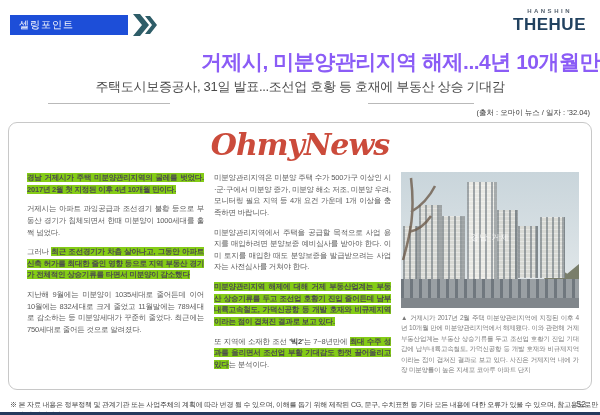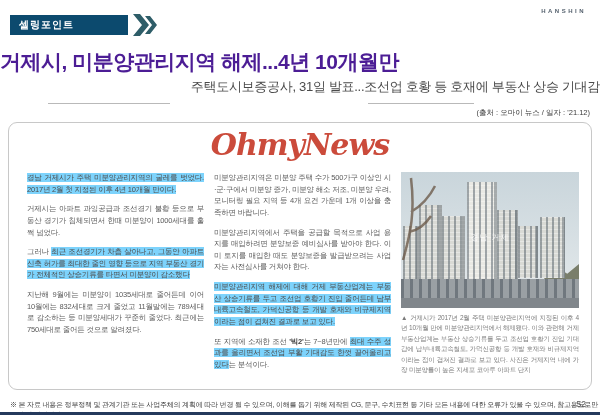--- a/index.html
+++ b/index.html
@@ -2,47 +2,47 @@
 <html><head>
 <meta charset="utf-8">
 <style>
   * { margin:0; padding:0; box-sizing:border-box; }
   html,body { width:600px; height:415px; }
   body { font-family:"Liberation Sans", sans-serif; background:#ffffff; overflow:hidden; }
   .slide { position:relative; width:600px; height:415px; background:#fff; }
 
   
   .badge { position:absolute; top:14px; left:10px; display:flex; align-items:center; }
-  .badge-bar { width:118px; height:20px; background:#0c4a6e; color:#fff; font-size:10px; font-weight:bold;
+  .badge-bar { width:118px; height:20px; background:#1d4ed8; color:#fff; font-size:10px; font-weight:normal;
                line-height:20px; padding-left:9px; letter-spacing:1px; }
   .badge-chevrons { margin-left:5px; display:flex; align-items:center; }
 
   .brand { position:absolute; top:8px; right:14px; text-align:center; }
   .brand-top { font-size:6px; letter-spacing:2.5px; color:#55616e; font-weight:bold; }
   .brand-bottom { font-size:17px; font-weight:bold; color:#21415f; letter-spacing:0.5px; margin-top:1px; }
 
-  .title { position:absolute; top:48px; left:0; width:100%; text-align:left;
-           font-size:21px; font-weight:bold; color:#4c1d95; letter-spacing:-0.5px; }
-  .subtitle { position:absolute; top:78px; left:0; width:100%; text-align:right;
+  .title { position:absolute; top:48px; left:0; width:100%; text-align:right;
+           font-size:21px; font-weight:bold; color:#8b5cf6; letter-spacing:-0.5px; }
+  .subtitle { position:absolute; top:78px; left:0; width:100%; text-align:center;
               font-size:13px; color:#4a4a4a; letter-spacing:-0.3px; }
   .deco-line { position:absolute; height:1px; background:#b9b9b9; top:103px; }
   .deco-line.left { left:48px; width:122px; }
   .deco-line.right { left:368px; width:106px; }
   .source { position:absolute; top:108px; right:10px; font-size:7.5px; color:#3a3a3a; }
 
   
   .content-box { position:absolute; top:122px; left:8px; width:584px; height:268px;
                  border:1px solid #c8c8c8; border-radius:9px; background:#fff; }
   .masthead { position:absolute; top:4px; left:0; width:100%; text-align:center;
               font-family:"DejaVu Serif", serif; font-style:italic; font-weight:bold;
               font-size:30px; color:#cb4b3b; letter-spacing:-1px; }
   .columns { position:absolute; top:49px; left:18px; right:12px; bottom:6px; display:flex; gap:10px; }
   .tcol { flex:0 0 177px; }
   .para { font-size:7.5px; line-height:1.55; color:#5a5a5a; margin-bottom:8px; text-align:justify; letter-spacing:-0.2px; }
-  .para .hl { background:#7dd3fc; color:#4c4c4c; font-weight:normal;margin-top:28px; }
+  .para .hl { background:#84cc16; color:#4c4c4c; font-weight:bold;margin-top:28px; }
   .para .b { font-weight:bold; color:#3f3f3f; }
 
   
   .pcol { flex:1 1 auto; }
   .photo { position:relative; width:100%; height:136px; overflow:hidden;
            background:linear-gradient(#c9d5db, #dde4e7 70%, #e3e7e9); }
   .bld { position:absolute; background-color:#d9dad5;
          background-image:
            repeating-linear-gradient(90deg, rgba(82,94,104,.5) 0 2px, rgba(255,255,255,0) 2px 6px),
            repeating-linear-gradient(0deg, rgba(255,255,255,.35) 0 1px, rgba(0,0,0,0) 1px 4px);
@@ -80,27 +80,28 @@
     <div class="badge-chevrons">
       <svg width="26" height="22" viewBox="0 0 26 22">
         <polygon points="0,0 7,0 16,11 7,22 0,22 9,11" fill="#2e5d68"></polygon>
         <polygon points="12,2 17,2 24,11 17,20 12,20 19,11" fill="#2e5d68"></polygon>
       </svg>
     </div>
   </div>
 
   <div class="brand">
     <div class="brand-top">HANSHIN</div>
+    <div class="brand-bottom">THEHUE</div>
   </div>
 
   <div class="title">거제시, 미분양관리지역 해제...4년 10개월만</div>
   <div class="subtitle">주택도시보증공사, 31일 발표...조선업 호황 등 호재에 부동산 상승 기대감</div>
   <div class="deco-line left"></div>
   <div class="deco-line right"></div>
-  <div class="source">(출처 : 오마이 뉴스 / 일자 : '21.12)</div>
+  <div class="source">(출처 : 오마이 뉴스 / 일자 : '32.04)</div>
 
   <div class="content-box">
     <div class="masthead">OhmyNews</div>
     <div class="columns">
       <div class="tcol">
           <p class="para"><span class="hl">경남 거제시가 주택 미분양관리지역의 굴레를 벗었다. 2017년 2월 첫 지정된 이후 4년 10개월 만이다.</span></p>
           <p class="para"><span>거제시는 아파트 과잉공급과 조선경기 불황 등으로 부동산 경기가 침체되면서 한때 미분양이 1000세대를 훌쩍 넘었다.</span></p>
           <p class="para"><span>그러나 </span><span class="hl">최근 조선경기가 차츰 살아나고, 그동안 아파트 신축 허가를 최대한 줄인 영향 등으로 지역 부동산 경기가 전체적인 상승기류를 타면서 미분양이 감소했다</span></p>
           <p class="para"><span>지난해 9월에는 미분양이 1035세대로 줄어든데 이어 10월에는 832세대로 크게 줄었고 11월말에는 789세대로 감소하는 등 미분양세대가 꾸준히 줄었다. 최근에는 750세대로 줄어든 것으로 알려졌다.</span></p>
         </div>

